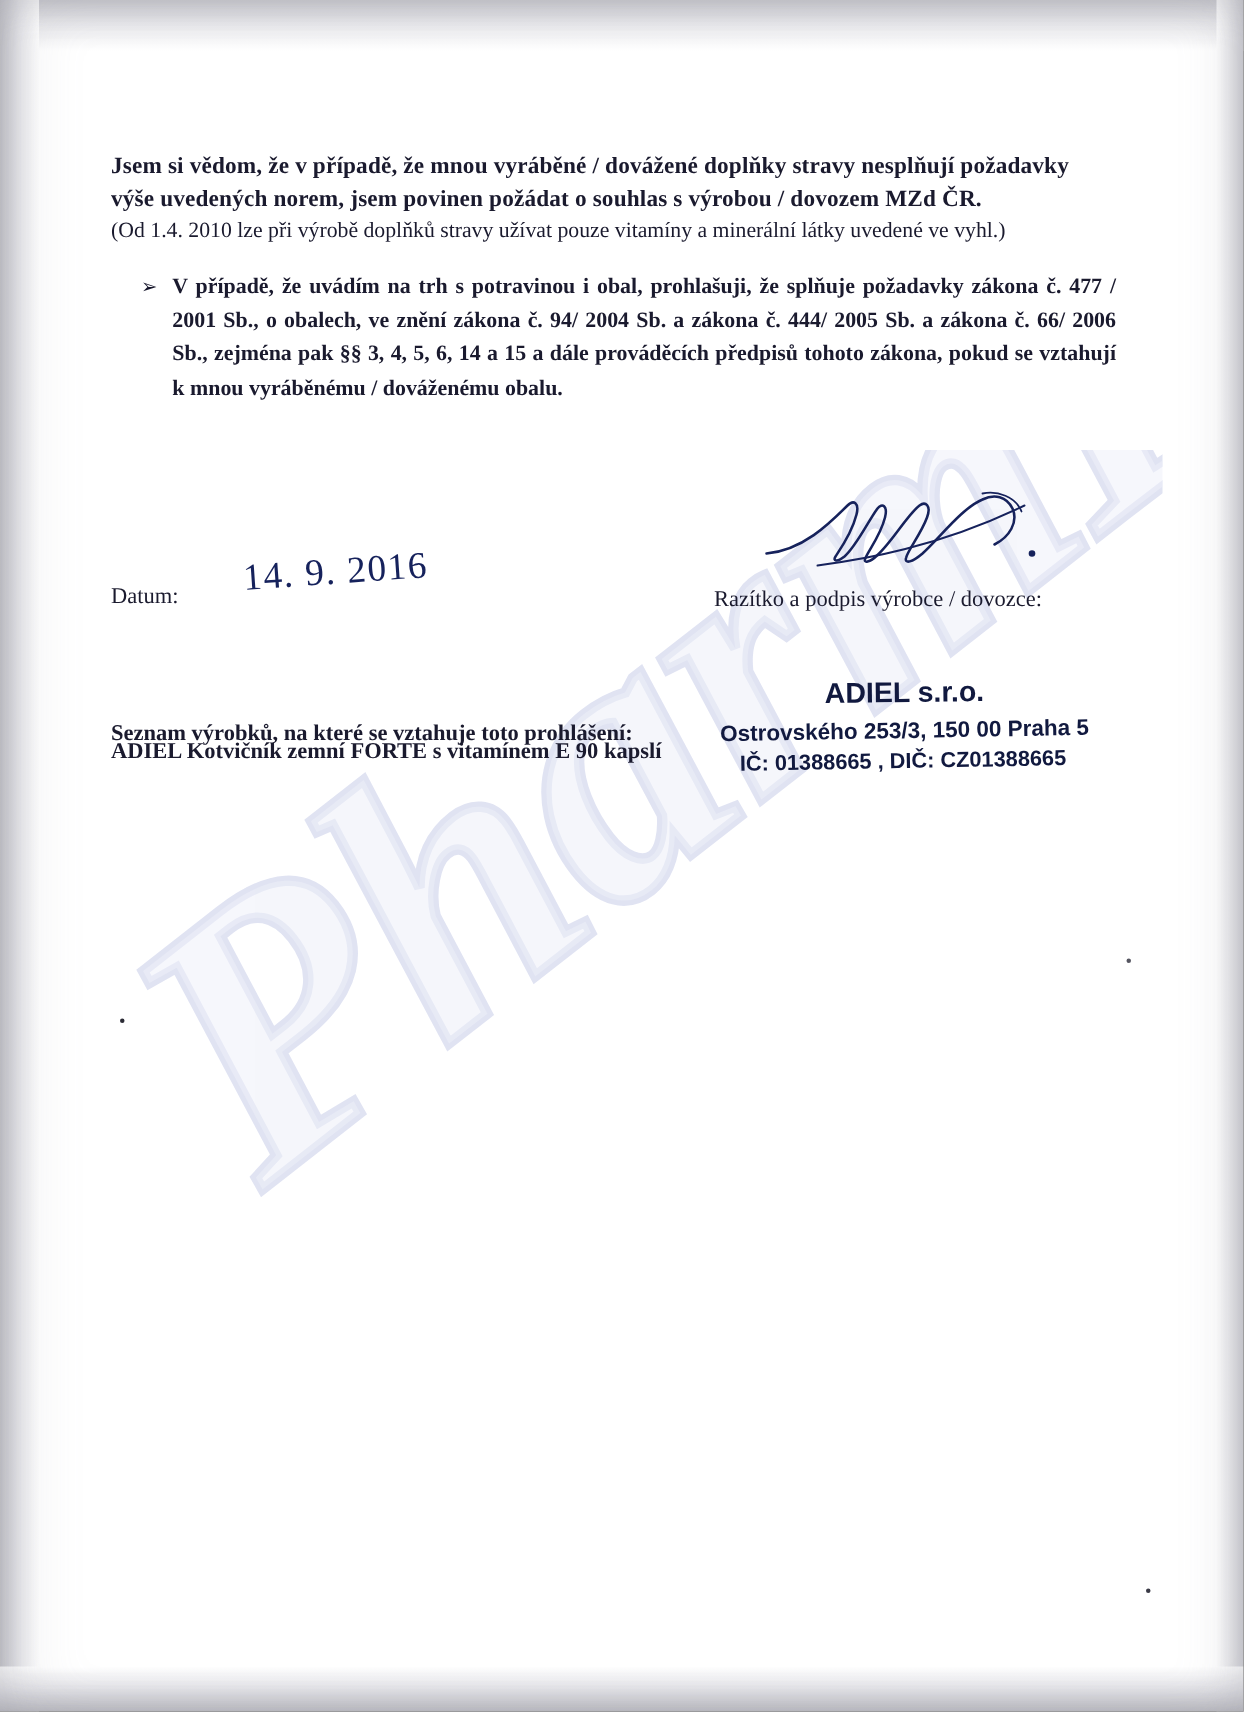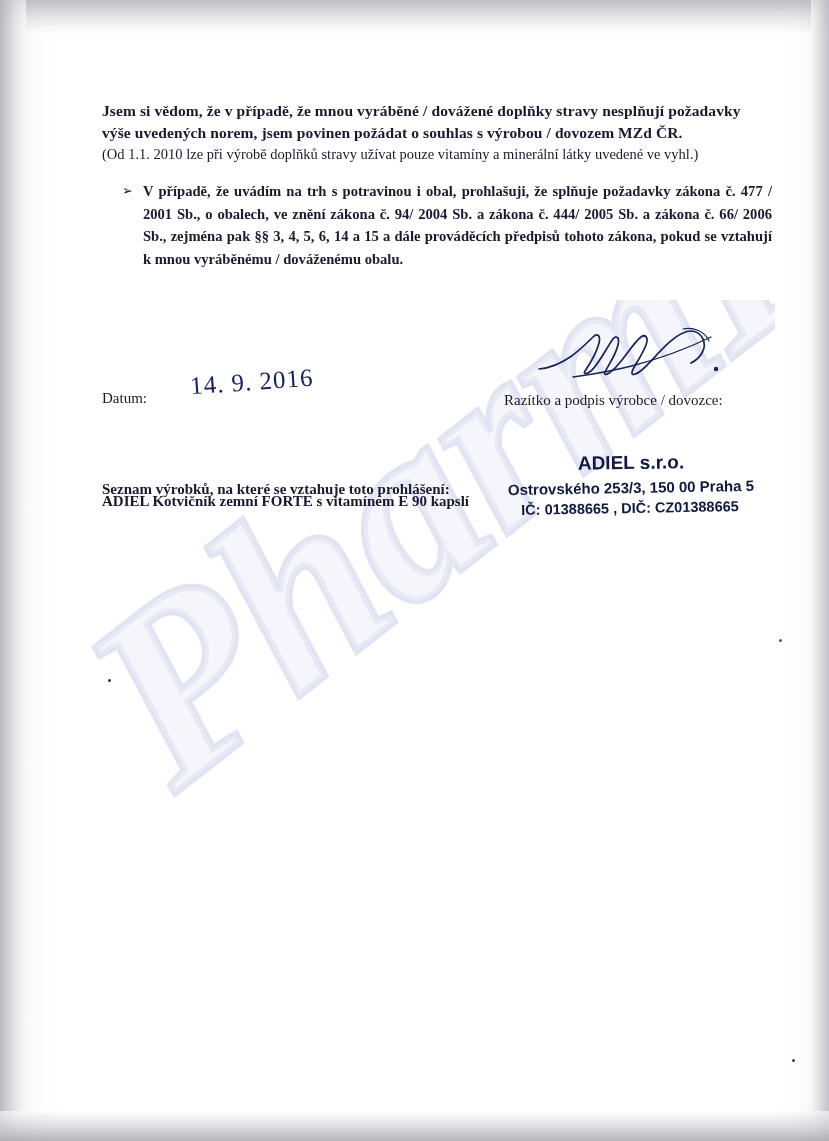--- a/index.html
+++ b/index.html
@@ -61,21 +61,20 @@
     height: 560px;
     z-index: 3;
     pointer-events: none;
   }
   .watermark svg { display: block; }
 
   .content {
     position: absolute;
     inset: 0;
     z-index: 10;
-    margin-left: 28px;
   }
 
   .para-intro {
     position: absolute;
     left: 74px;
     top: 100px;
     width: 660px;
     font-size: 15.5px;
     font-weight: bold;
     line-height: 1.42;
@@ -232,21 +231,21 @@
         <text x="40" y="300" font-family="Liberation Serif, serif" font-size="250" font-style="italic" font-weight="bold" fill="none" stroke="#dfe2f2" stroke-width="7" opacity="0.95">PharmData</text>
         <text x="40" y="300" font-family="Liberation Serif, serif" font-size="250" font-style="italic" font-weight="bold" fill="#eef0f9" opacity="0.55">PharmData</text>
       </g>
     </svg>
   </div>
 
   <div class="content">
 
     <div class="para-intro">Jsem si vědom, že v případě, že mnou vyráběné / dovážené doplňky stravy nesplňují požadavky výše uvedených norem, jsem povinen požádat o souhlas s výrobou / dovozem MZd ČR.</div>
 
-    <div class="para-note">(Od 1.1. 2010 lze při výrobě doplňků stravy užívat pouze vitamíny a minerální látky uvedené ve vyhl.)</div>
+    <div class="para-note">(Od 1.4. 2010 lze při výrobě doplňků stravy užívat pouze vitamíny a minerální látky uvedené ve vyhl.)</div>
 
     <div class="bullet-block">
       <span class="bullet-marker">➢</span>
       <span class="bullet-text">V případě, že uvádím na trh s potravinou i obal, prohlašuji, že splňuje požadavky zákona č. 477 / 2001 Sb., o obalech, ve znění zákona č. 94/ 2004 Sb. a zákona č. 444/ 2005 Sb. a zákona č. 66/ 2006 Sb., zejména pak §§ 3, 4, 5, 6, 14 a 15 a dále prováděcích předpisů tohoto zákona, pokud se vztahují k mnou vyráběnému / dováženému obalu.</span>
     </div>
 
     <div class="datum-label">Datum:</div>
 
     <div class="datum-value">14. 9. 2016</div>
 

